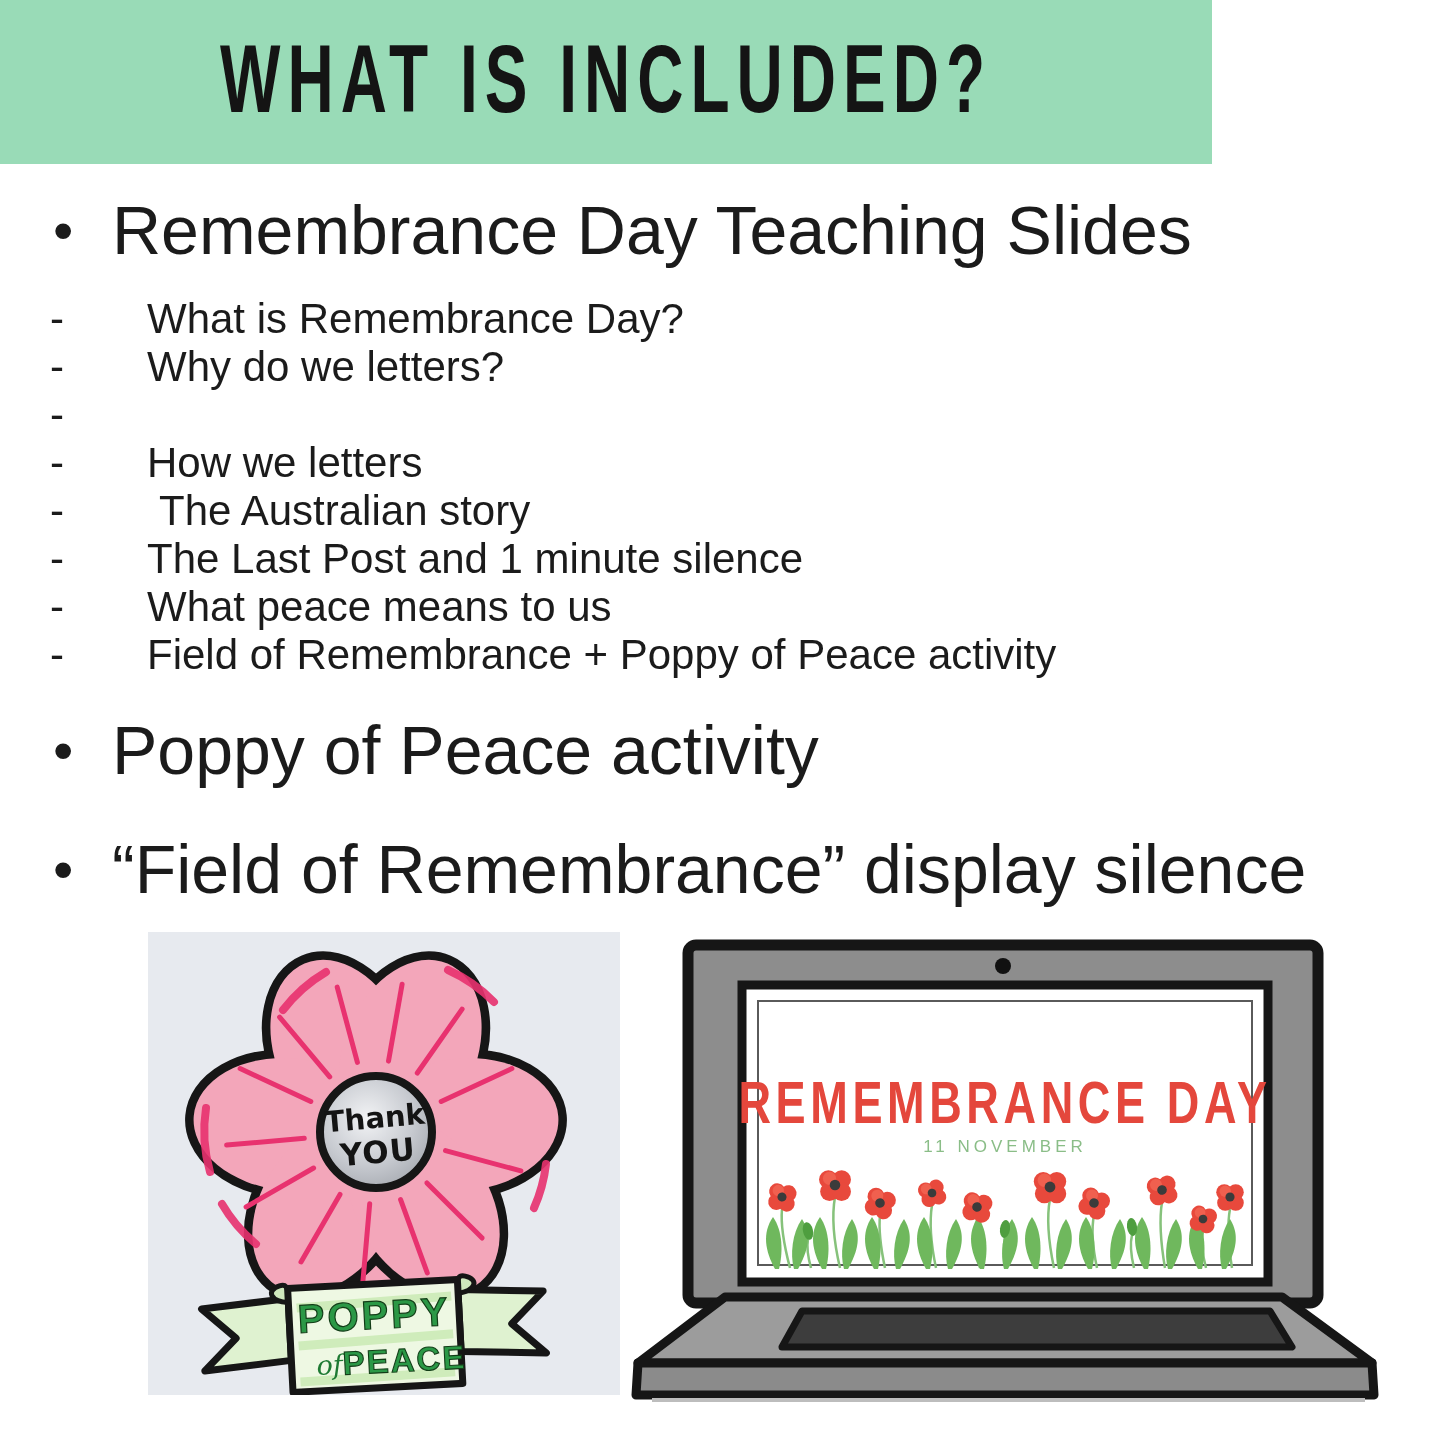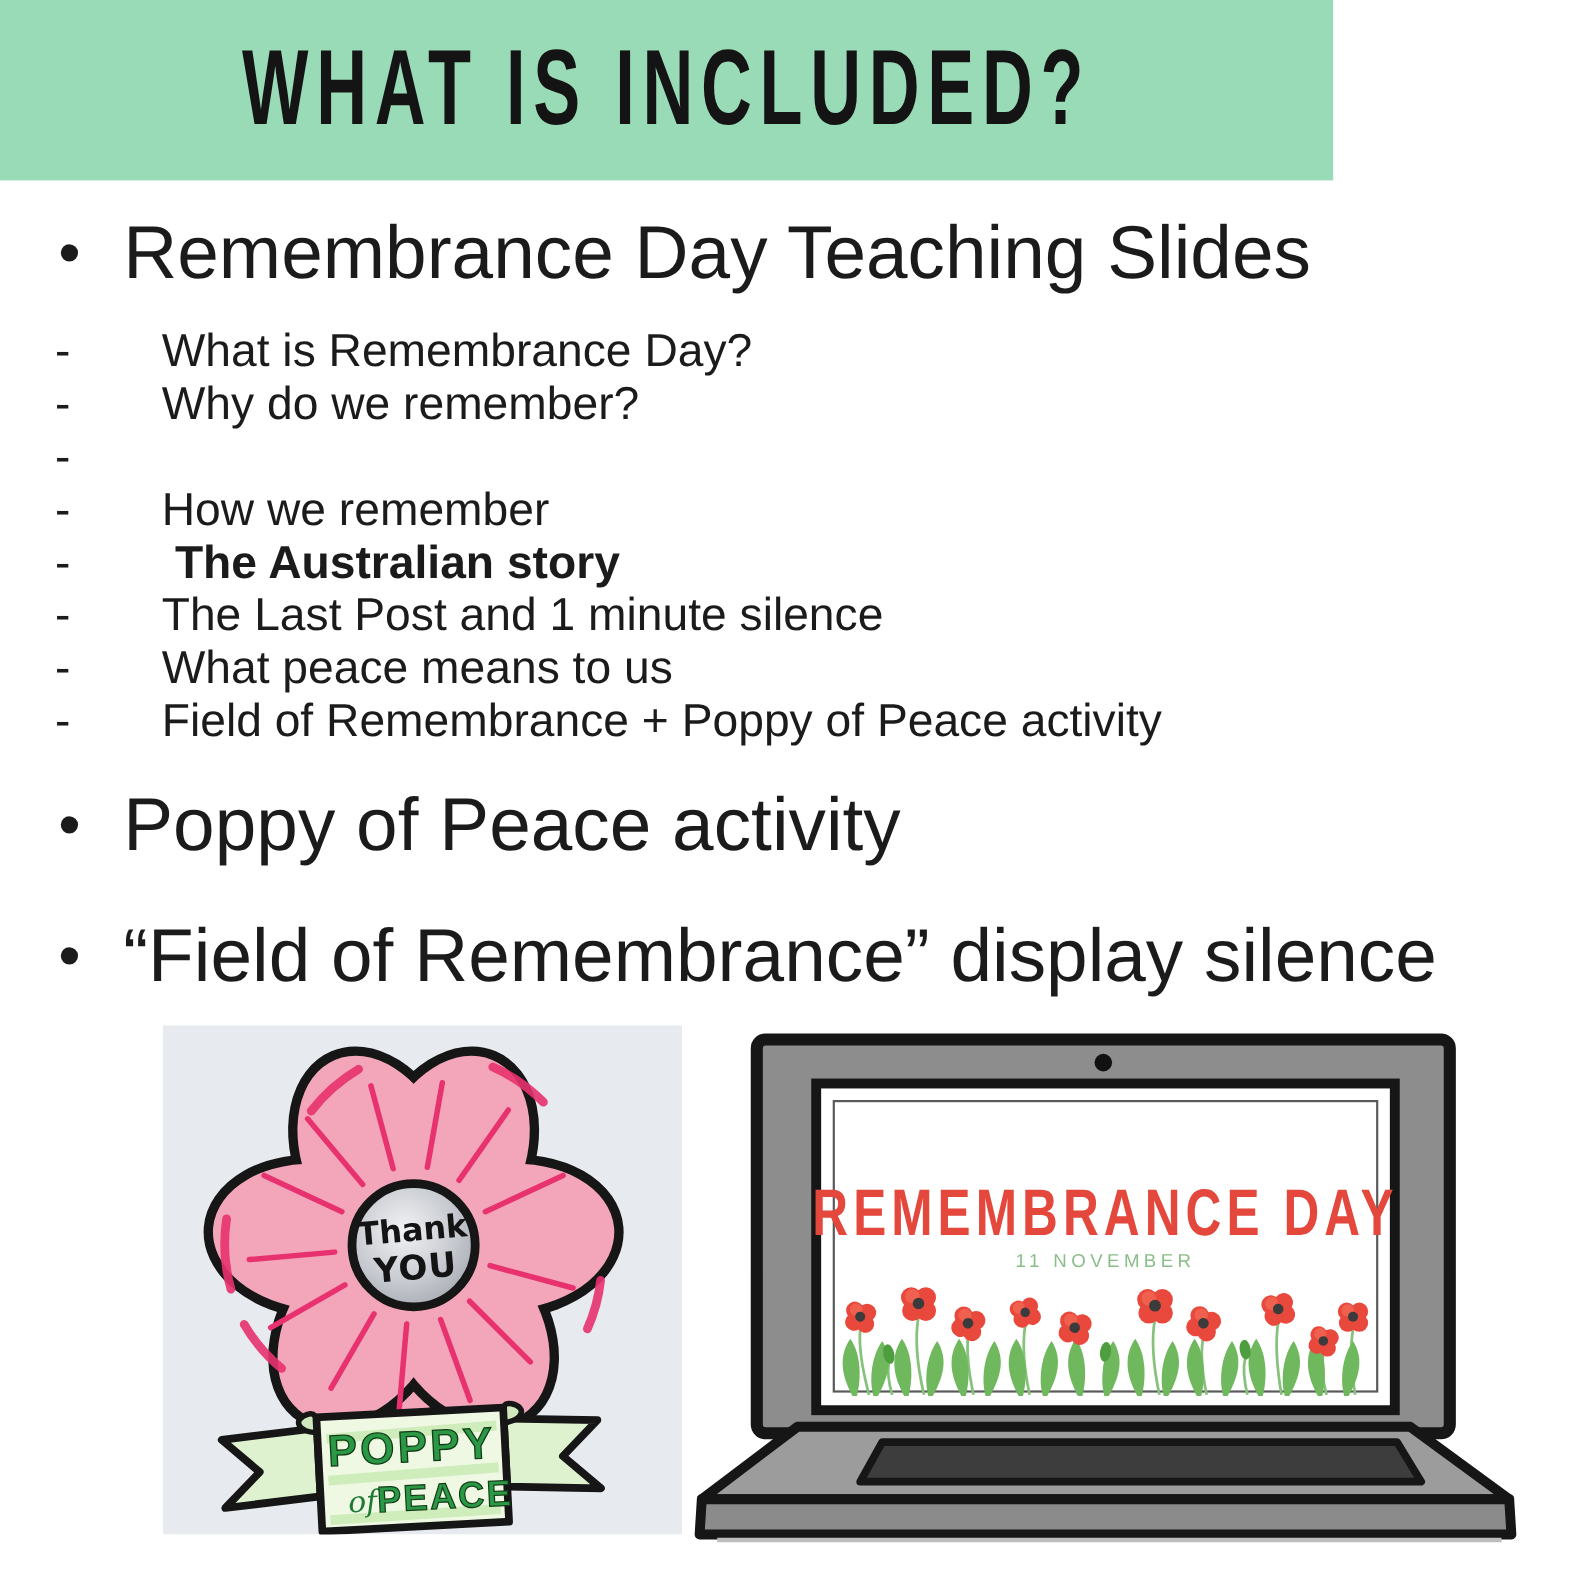--- a/index.html
+++ b/index.html
@@ -13,21 +13,21 @@
   
   .bullet-row{position:absolute;left:0;padding-left:53px;display:flex;align-items:flex-start;
               font-size:68px;line-height:68px;white-space:nowrap;}
   .bullet-mark{display:inline-block;width:59px;font-size:58px;line-height:68px;}
   .row1{top:196px;} .row2{top:716px;} .row3{top:835px;}
   
   .sublist{position:absolute;left:0;top:295px;}
   .sub-row{display:flex;align-items:flex-start;height:48px;font-size:42px;line-height:48px;
            padding-left:50px;white-space:nowrap;}
   .dash-mark{display:inline-block;width:97px;}
-  .indent-extra{padding-left:12px;font-weight:bold;}
+  .indent-extra{padding-left:12px;}
   
   .photo{position:absolute;left:148px;top:932px;width:472px;height:463px;}
   .laptop{position:absolute;left:630px;top:935px;width:790px;height:470px;}
   svg{display:block;}
 </style>
 </head>
 <body>
 
 <div id="page">
 
@@ -40,28 +40,28 @@
     <span>Remembrance Day Teaching Slides</span>
   </div>
 
   <div class="sublist">
     <div class="sub-row">
       <span class="dash-mark">-</span>
       <span>What is Remembrance Day?</span>
     </div>
     <div class="sub-row">
       <span class="dash-mark">-</span>
-      <span>Why do we remember?</span>
-    </div>
-    <div class="sub-row">
-      <span class="dash-mark">-</span>
-    </div>
-    <div class="sub-row">
-      <span class="dash-mark">-</span>
-      <span>How we remember</span>
+      <span>Why do we letters?</span>
+    </div>
+    <div class="sub-row">
+      <span class="dash-mark">-</span>
+    </div>
+    <div class="sub-row">
+      <span class="dash-mark">-</span>
+      <span>How we letters</span>
     </div>
     <div class="sub-row">
       <span class="dash-mark">-</span>
       <span class="indent-extra">The Australian story</span>
     </div>
     <div class="sub-row">
       <span class="dash-mark">-</span>
       <span>The Last Post and 1 minute silence</span>
     </div>
     <div class="sub-row">

